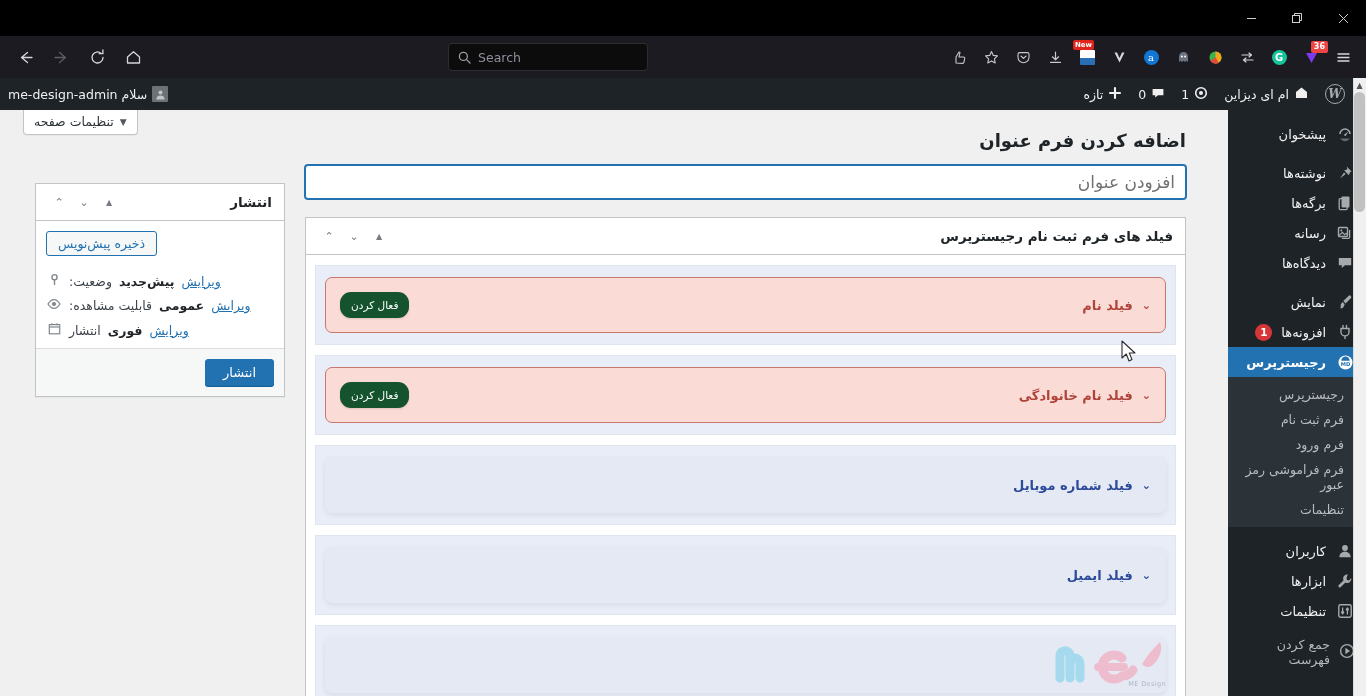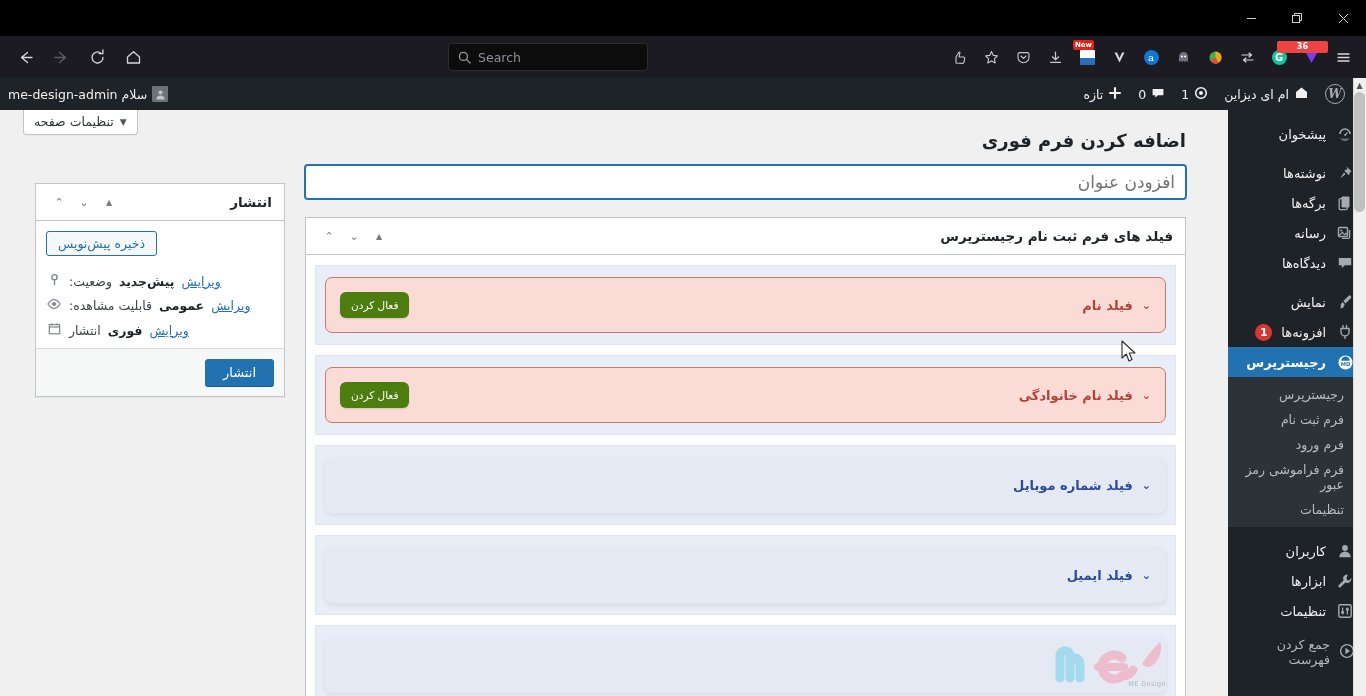--- a/index.html
+++ b/index.html
@@ -47,21 +47,21 @@
   }
   .ext-zone { display: flex; align-items: center; gap: 2px; }
   .extbtn {
     width: 30px; height: 30px; border-radius: 4px;
     display: flex; align-items: center; justify-content: center;
     position: relative;
   }
   .ext-badge {
     position: absolute; top: -1px; right: -2px;
     background: #ef4444; color: #fff; font-size: 8px;
-    line-height: 1; padding: 2px 20px; border-radius: 2px;
+    line-height: 1; padding: 2px 3px; border-radius: 2px;
     font-weight: bold;
   }
   .ext-new-badge {
     position: absolute; top: -2px; left: 1px;
     background: #e0241b; color: #fff; font-size: 7px;
     line-height: 1; padding: 1.5px 2px; border-radius: 2px;
     font-weight: bold;
   }
 
   
@@ -244,22 +244,22 @@
   }
   .rp-field-label {
     display: flex; align-items: center; gap: 9px;
     font-size: 13px; font-weight: bold;
   }
   .rp-field.inactive .rp-field-label { color: #b0443a; }
   .rp-field.active .rp-field-label { color: #2d4b9a; }
   .rp-chevron { font-size: 11px; }
   .rp-spacer { flex: 1; }
   .rp-activate-btn {
-    background: #4d7c0f; color: #fff; border: none;
-    border-radius: 6px; padding: 7px 11px;
+    background: #14532d; color: #fff; border: none;
+    border-radius: 11px; padding: 7px 11px;
     font-size: 10.5px; font-family: inherit;
     box-shadow: 0 1px 2px rgba(0,0,0,.12);
   }
 
   
   .submitbox .postbox-inside { padding: 0; }
   .submit-minor {
     padding: 10px 10px 10px; background: #fff;
   }
   .save-draft-btn {
@@ -636,21 +636,21 @@
     <div class="wp-content">
 
       <div class="screen-meta-links">
         <div class="screen-options-btn">
           <span class="caret-down">▼</span>
           <span>تنظیمات صفحه</span>
         </div>
       </div>
 
       <div class="wrap">
-        <h1 class="page-title">اضافه کردن فرم فوری</h1>
+        <h1 class="page-title">اضافه کردن فرم عنوان</h1>
 
         <div class="post-body">
 
           <div class="post-body-main">
             <input class="title-input" type="text" placeholder="افزودن عنوان" style="">
 
             <div class="postbox">
               <div class="postbox-header">
                 <span class="postbox-title">فیلد های فرم ثبت نام رجیسترپرس</span>
                 <span class="handle-actions">

